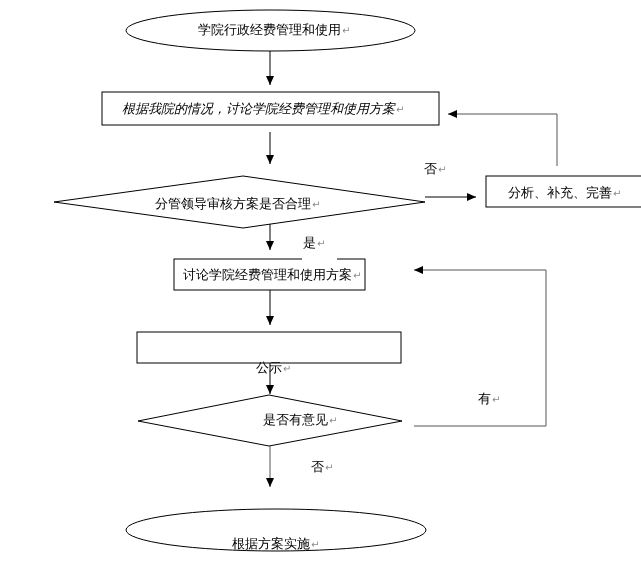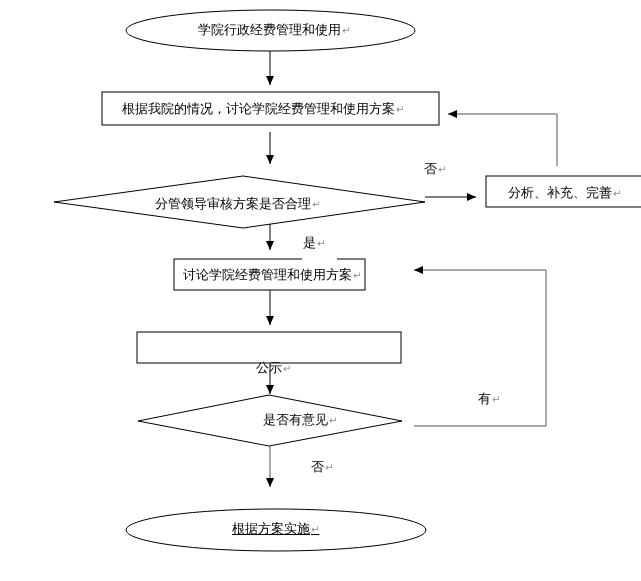--- a/index.html
+++ b/index.html
@@ -41,39 +41,39 @@
   <line x1="270" y1="363" x2="270" y2="394" stroke="#000" stroke-width="1" marker-end="url(#arrow)"></line>
   <polyline points="414,426 546,426 546,270 414,270" fill="none" stroke="#555" stroke-width="1" marker-end="url(#arrow)"></polyline>
   <line x1="270" y1="446" x2="270" y2="487" stroke="#555" stroke-width="1" marker-end="url(#arrow)"></line>
 </svg>
 
 <div class="gap" style="left:302px; top:257px; width:35px; height:4px;"></div>
 
 <div class="node-text" style="left:198px; top:22px;">
   <span>学院行政经费管理和使用</span><span class="pm">↵</span>
 </div>
-<div class="node-text" style="left:122px; top:101px;">
+<div class="node-text" style="left:122px; top:101px;font-style:italic;">
   <span>根据我院的情况，讨论学院经费管理和使用方案</span><span class="pm">↵</span>
 </div>
 <div class="node-text" style="left:155px; top:196px;">
   <span>分管领导审核方案是否合理</span><span class="pm">↵</span>
 </div>
 <div class="node-text" style="left:508px; top:185px;">
   <span>分析、补充、完善</span><span class="pm">↵</span>
 </div>
 <div class="node-text" style="left:183px; top:267px;">
   <span>讨论学院经费管理和使用方案</span><span class="pm">↵</span>
 </div>
 <div class="node-text" style="left:256px; top:360px;font-family:Liberation Serif, serif;">
   <span>公示</span><span class="pm">↵</span>
 </div>
 <div class="node-text" style="left:236px; top:412px;margin-left:27px;">
   <span>是否有意见</span><span class="pm">↵</span>
 </div>
-<div class="node-text" style="left:232px; top:521px;text-decoration:underline;">
+<div class="node-text" style="left:232px; top:536px;">
   <span>根据方案实施</span><span class="pm">↵</span>
 </div>
 
 <div class="edge-label" style="left:424px; top:161px;">
   <span>否</span><span class="pm">↵</span>
 </div>
 <div class="edge-label" style="left:303px; top:235px;">
   <span>是</span><span class="pm">↵</span>
 </div>
 <div class="edge-label" style="left:478px; top:391px;">

